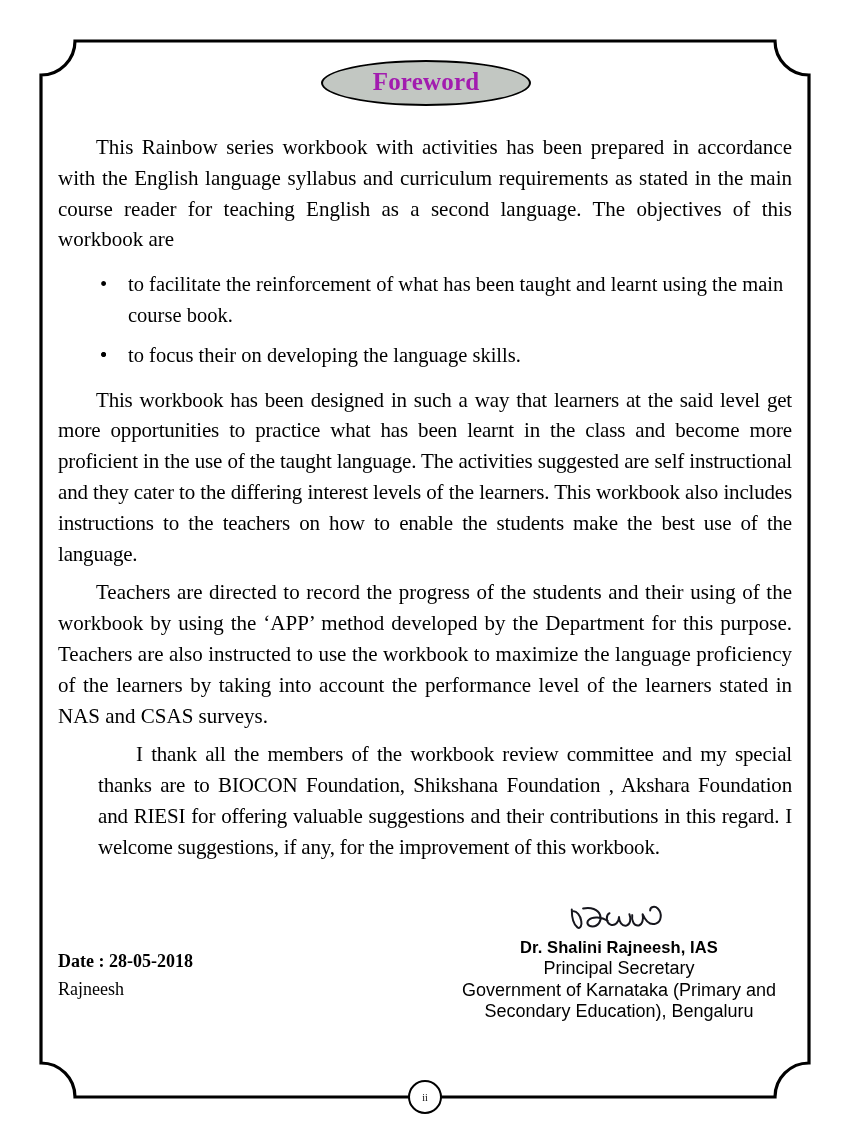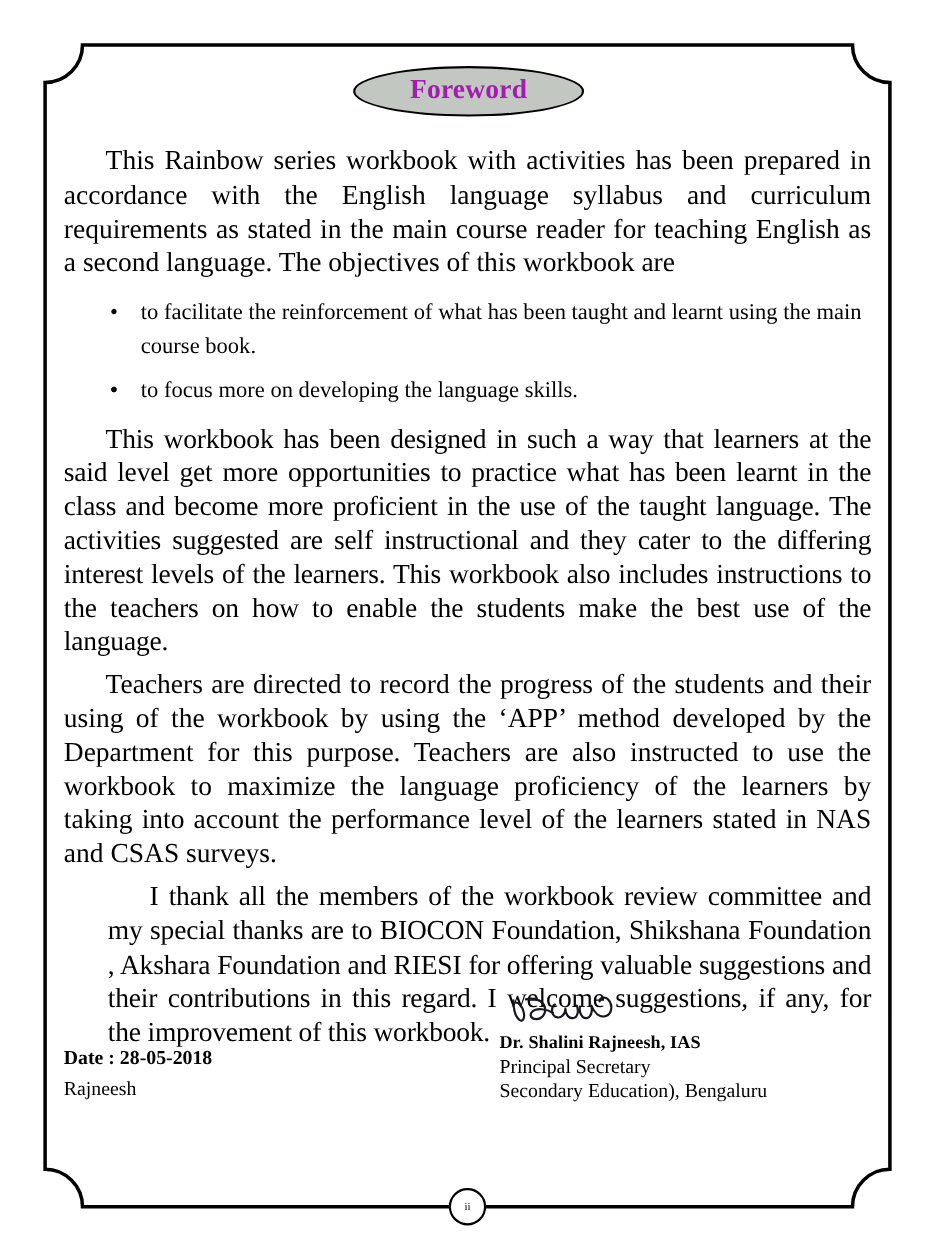--- a/index.html
+++ b/index.html
@@ -62,21 +62,21 @@
     position: absolute;
     left: 58px;
     top: 132px;
     width: 734px;
   }
 
   .para {
     margin: 0 0 8px 0;
     text-align: justify;
     text-justify: inter-word;
-    font-size: 25px;
+    font-size: 21px;
     line-height: 30.8px;
     text-indent: 38px;
     hyphens: none;
   }
   .para.tight {
     letter-spacing: -0.18px;
   }
   .para.last-para {
     margin-bottom: 0;
     margin-left: 40px;
@@ -126,21 +126,22 @@
   }
   #city-line {
     font-weight: normal;
   }
 
   #signature-block {
     position: absolute;
     right: 8px;
     top: 0;
     width: 330px;
-    font-family: Liberation Serif, serif;
+    text-align: center;
+    font-family: Liberation Sans, sans-serif;
   }
   #signature-mark {
     height: 34px;
     margin-bottom: -2px;
   }
   #sig-name {
     font-weight: bold;
     font-size: 16.5px;
     line-height: 22px;
     letter-spacing: .1px;
@@ -195,21 +196,21 @@
   <ul id="objectives">
     <li>
       <span class="bullet-dot">•</span>
       <span>to facilitate the reinforcement of what has been taught and learnt using the main course book.</span>
     </li>
     <li>
       <span class="bullet-dot">•</span>
     </li>
     <li>
       <span class="bullet-dot">•</span>
-      <span>to focus more on developing the language skills.</span>
+      <span>to focus their on developing the language skills.</span>
     </li>
   </ul>
 
   <p class="para tight">This workbook has been designed in such a way that learners at the said level get more opportunities to practice what has been learnt in the class and become more proficient in the use of the taught language. The activities suggested are self  instructional and they cater to the differing interest levels of the learners. This workbook also includes instructions to the teachers on how to enable the students make the best use of the language.</p>
 
   <p class="para">Teachers are directed to record the progress of the students and their using of the workbook by using the ‘APP’ method developed by the Department for this purpose. Teachers are also instructed to use the workbook to maximize the language proficiency of the learners by taking into account the performance level of the learners stated in NAS and CSAS surveys.</p>
 
   <p class="para tight last-para">I thank all the members of the workbook review committee and my special thanks are to BIOCON Foundation, Shikshana Foundation , Akshara Foundation and RIESI for offering valuable suggestions and their contributions in this regard. I welcome suggestions, if any, for the improvement of this workbook.</p>
 
 </div>
@@ -225,20 +226,21 @@
     <svg id="signature-mark" viewBox="0 0 120 36" width="120" height="34" xmlns="http://www.w3.org/2000/svg">
       <g fill="none" stroke="#16161d" stroke-width="2.1" stroke-linecap="round" stroke-linejoin="round">
         <path d="M10 10 C 10 18, 12 26, 16 29 C 19 31, 21 27, 20 22 C 19 16, 15 12, 12 12"></path>
         <path d="M22 9 C 30 7, 38 10, 40 16 C 42 22, 38 28, 32 28 C 27 28, 25 24, 28 21 C 32 17, 42 18, 48 22"></path>
         <path d="M50 14 C 46 16, 46 24, 51 26 C 56 28, 60 23, 60 18 C 60 23, 63 28, 68 27 C 72 26, 73 20, 71 15"></path>
         <path d="M74 16 C 73 22, 76 28, 81 27 C 85 26, 86 20, 85 15 C 88 22, 93 27, 99 25 C 105 23, 106 14, 101 9 C 98 6, 93 7, 93 11"></path>
       </g>
     </svg>
     <div id="sig-name">Dr. Shalini Rajneesh, IAS</div>
     <div class="sig-line">Principal Secretary</div>
+    <div class="sig-line">Government of Karnataka (Primary and</div>
     <div class="sig-line">Secondary Education), Bengaluru</div>
   </div>
 
 </div>
 
 <div id="page-number">
   <div class="pn-circle"></div>
   <div class="pn-text">ii</div>
 </div>
 

